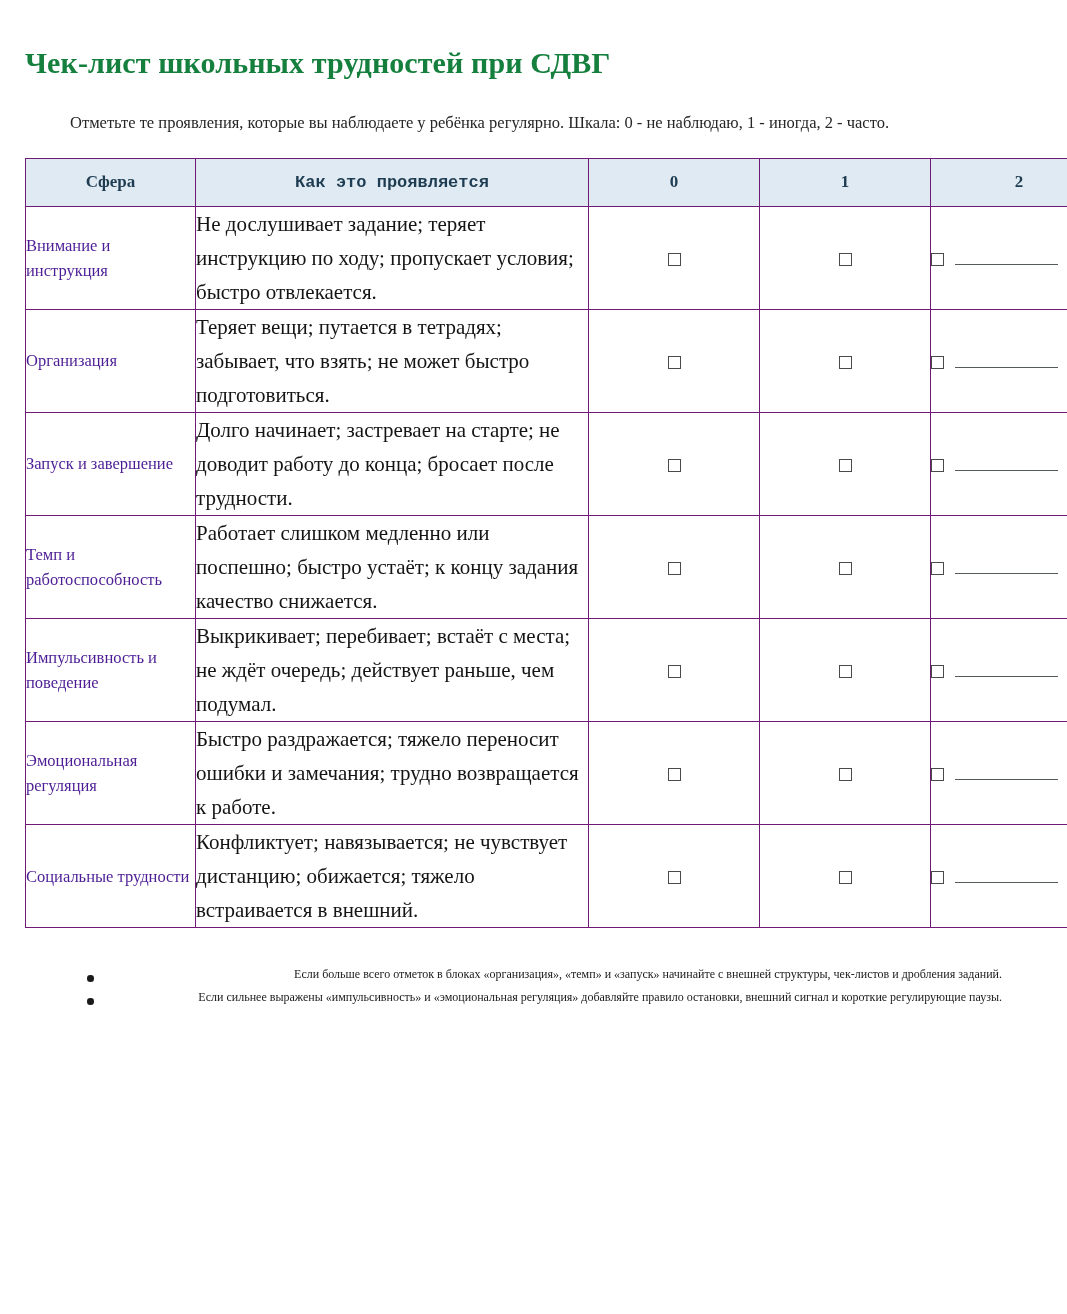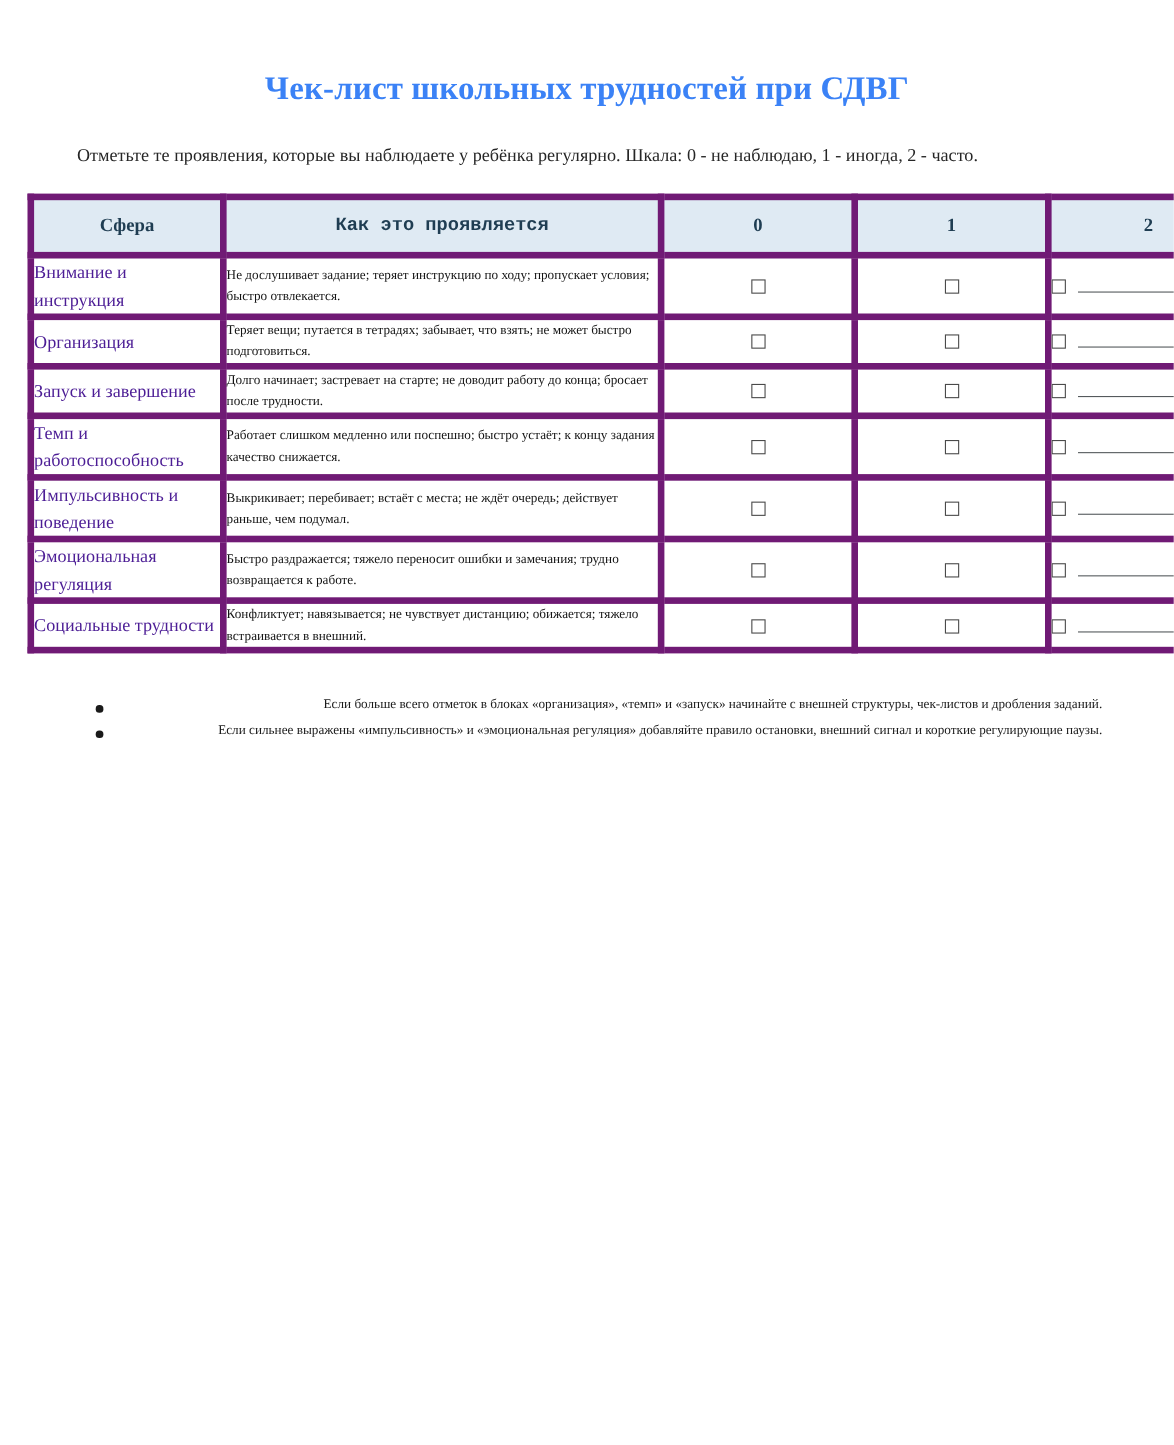--- a/index.html
+++ b/index.html
@@ -20,25 +20,25 @@
     position: relative;
     width: 1067px;
     height: 1314px;
     box-sizing: border-box;
     padding: 0 25px;
   }
 
   
   .doc-title {
     margin: 0;
-    padding-top: 64px;
-    text-align: center;
+    padding-top: 46px;
+    text-align: left;
     font-size: 30px;
     font-weight: bold;
-    color: #3b82f6;
+    color: #15803d;
     letter-spacing: 0.1px;
     line-height: 1.15;
   }
 
   
   .intro {
     margin: 0;
     padding: 28px 45px 0 45px;
     font-size: 16.5px;
     line-height: 1.72;
@@ -51,21 +51,21 @@
     padding: 21px 0 0 0;
   }
   table.checklist {
     border-collapse: collapse;
     width: 1017px;
     table-layout: fixed;
     margin: 0;
   }
   table.checklist th,
   table.checklist td {
-    border: 6px solid #701a75;
+    border: 1px solid #701a75;
     vertical-align: middle;
     padding: 0;
   }
   table.checklist thead th {
     background: #dfeaf3;
     text-align: center;
     font-size: 17px;
     font-weight: bold;
     color: #1f3d52;
     height: 39px;
@@ -77,21 +77,21 @@
   thead th.col-score-2  { width: 164px; }
 
   td.cell-sphere {
     font-size: 16.5px;
     line-height: 1.52;
     padding: 10px 12px 10px 11px;
     color: #4c1d95;
     word-break: break-word;
   }
   td.cell-how {
-    font-size: 12px;
+    font-size: 21px;
     line-height: 1.62;
     padding: 10px 14px 10px 12px;
     color: #141414;
   }
   td.cell-box {
     text-align: center;
   }
   td.cell-box-line {
     text-align: left;
     padding-left: 13px;

